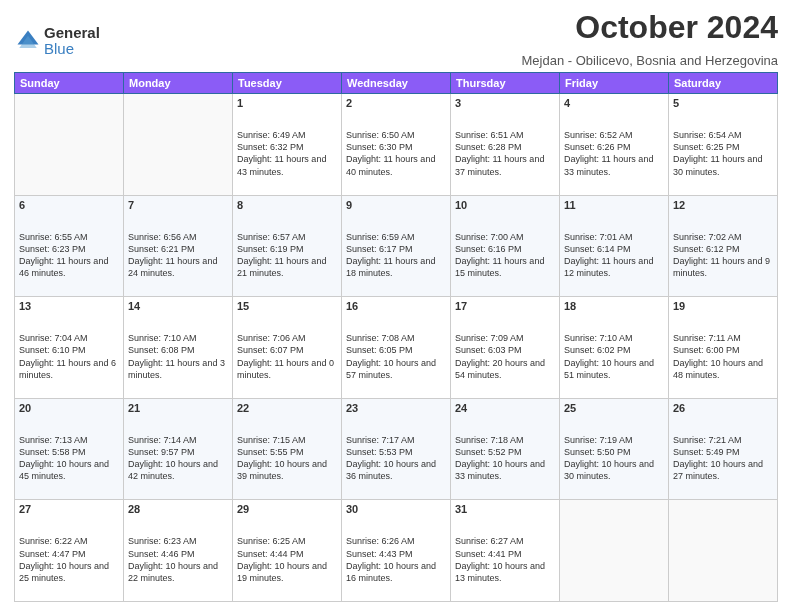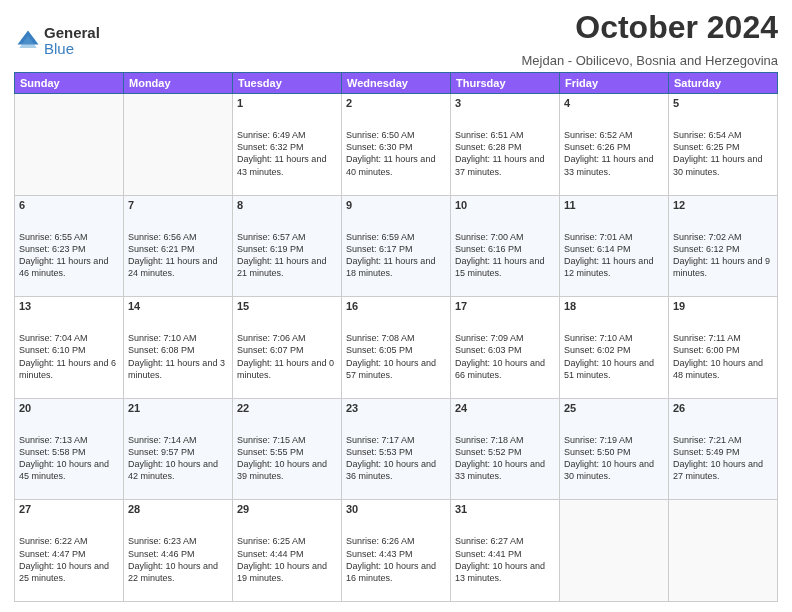--- a/index.html
+++ b/index.html
@@ -205,21 +205,21 @@
           <td>
             <span class="day-number">15</span>
             <div class="cell-text"><span>Sunrise: 7:06 AM</span><br><span>Sunset: 6:07 PM</span><br><span>Daylight: 11 hours and 0 minutes.</span></div>
           </td>
           <td>
             <span class="day-number">16</span>
             <div class="cell-text"><span>Sunrise: 7:08 AM</span><br><span>Sunset: 6:05 PM</span><br><span>Daylight: 10 hours and 57 minutes.</span></div>
           </td>
           <td>
             <span class="day-number">17</span>
-            <div class="cell-text"><span>Sunrise: 7:09 AM</span><br><span>Sunset: 6:03 PM</span><br><span>Daylight: 10 hours and 66 minutes.</span></div>
+            <div class="cell-text"><span>Sunrise: 7:09 AM</span><br><span>Sunset: 6:03 PM</span><br><span>Daylight: 20 hours and 54 minutes.</span></div>
           </td>
           <td>
             <span class="day-number">18</span>
             <div class="cell-text"><span>Sunrise: 7:10 AM</span><br><span>Sunset: 6:02 PM</span><br><span>Daylight: 10 hours and 51 minutes.</span></div>
           </td>
           <td>
             <span class="day-number">19</span>
             <div class="cell-text"><span>Sunrise: 7:11 AM</span><br><span>Sunset: 6:00 PM</span><br><span>Daylight: 10 hours and 48 minutes.</span></div>
           </td>
         </tr>

